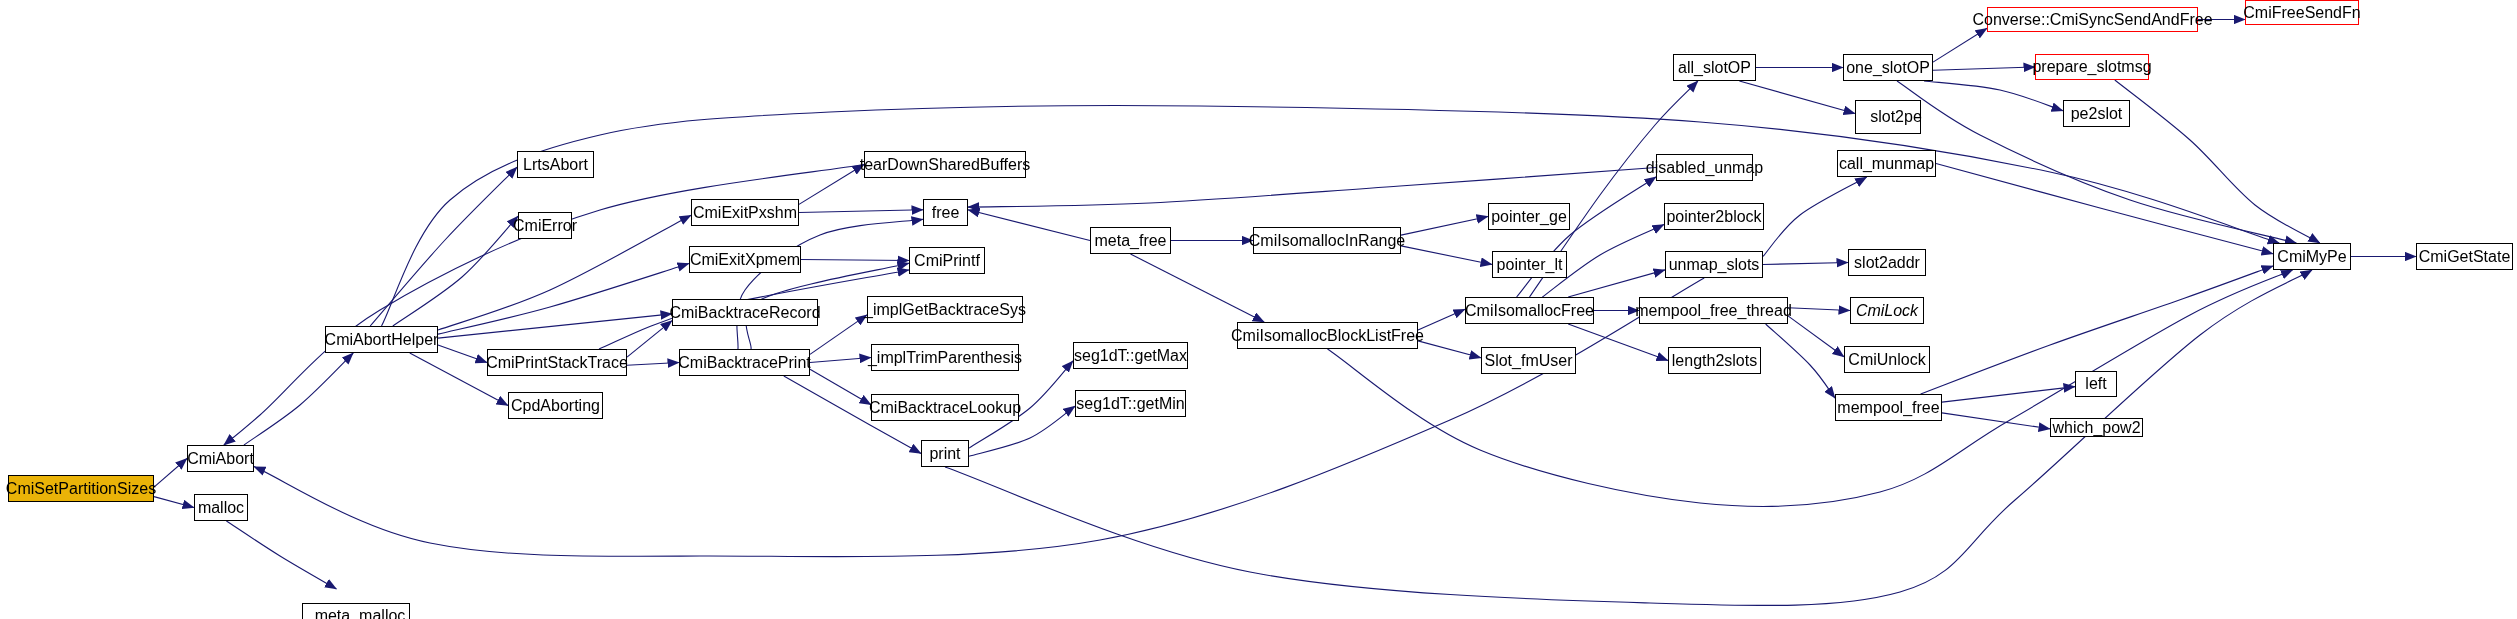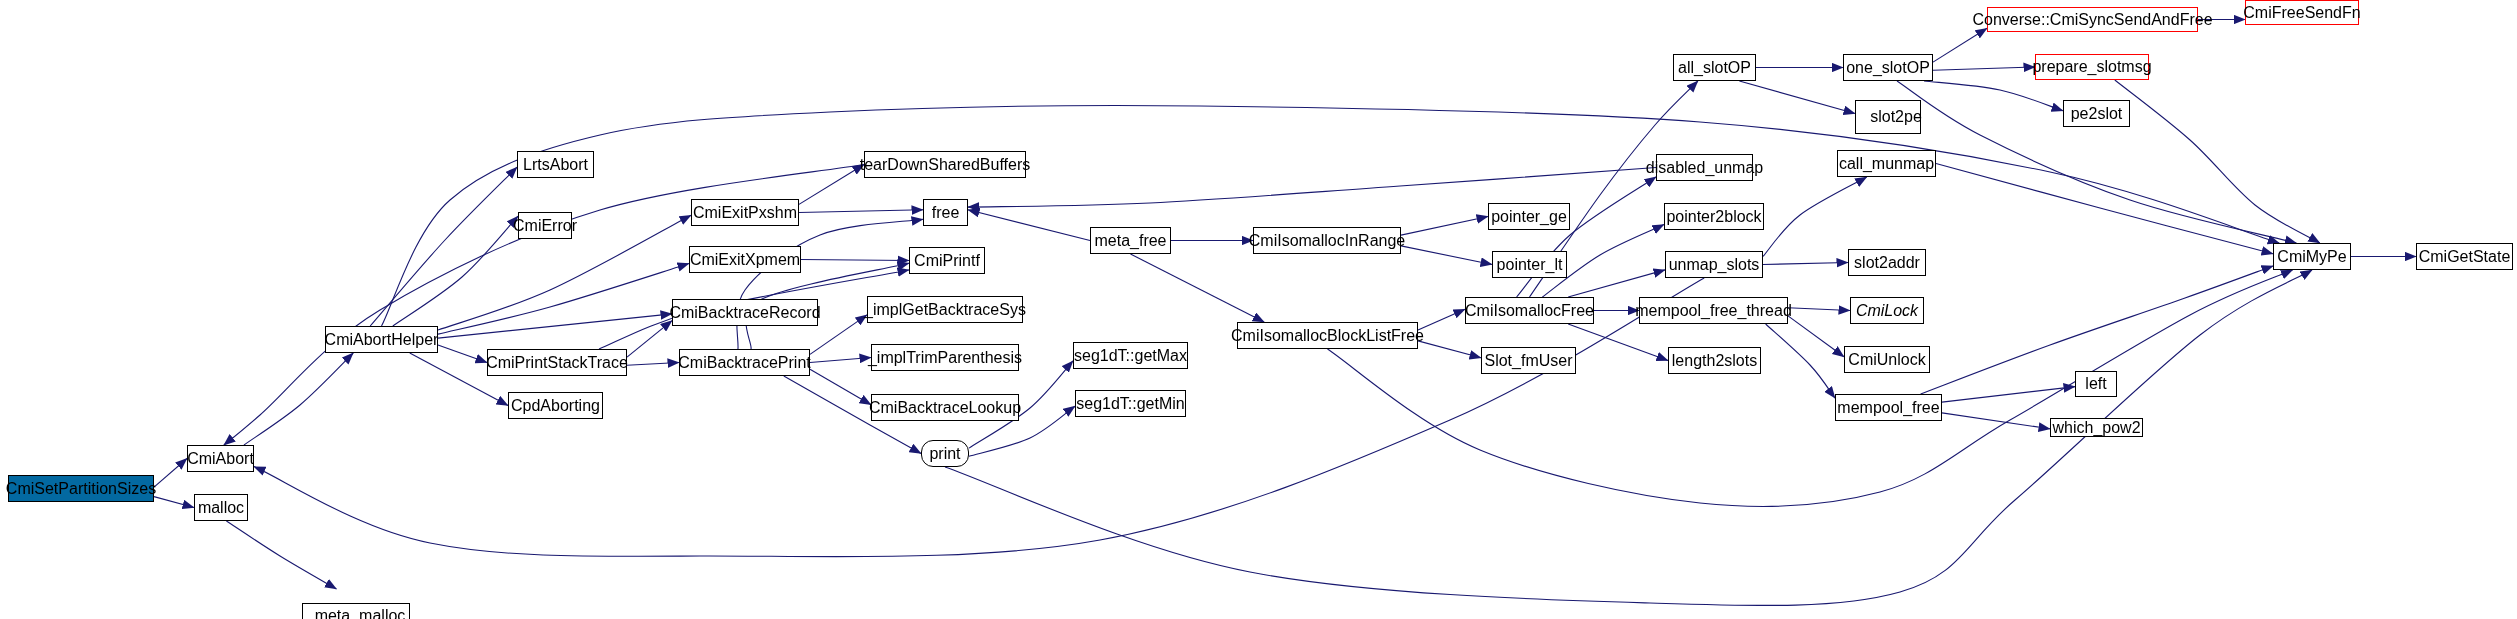--- a/index.html
+++ b/index.html
@@ -2,21 +2,21 @@
 <html><head>
 <meta charset="utf-8">
 <style>
   html,body{margin:0;padding:0;background:#ffffff;}
   #graph{position:relative;width:2517px;height:619px;background:#ffffff;overflow:hidden;
          font-family:"Liberation Sans", sans-serif;}
   #edges{position:absolute;left:0;top:0;pointer-events:none;}
   .node{position:absolute;box-sizing:border-box;border:1px solid #000000;background:#ffffff;
         color:#000000;font-size:16px;display:flex;align-items:center;justify-content:center;
         white-space:nowrap;cursor:pointer;}
-  .node.highlight{background:#0369a1;}
+  .node.highlight{background:#eab308;}
   .node.red{border-color:#ff0000;}
   path.edge{fill:none;stroke-width:1.1px;}
 </style>
 </head>
 <body>
 
 <div id="graph">
   <svg id="edges" width="2517" height="619">
     <defs>
       <marker id="arrow" viewBox="0 0 10 8" refX="9.5" refY="4" markerWidth="11" markerHeight="9" orient="auto">
@@ -98,21 +98,21 @@
     <div class="node" style="left: 672px; top: 299px; width: 146px; height: 27px;">CmiBacktraceRecord</div>
     <div class="node" style="left: 864px; top: 151px; width: 162px; height: 27px;">tearDownSharedBuffers</div>
     <div class="node" style="left: 923px; top: 199px; width: 45px; height: 27px;">free</div>
     <div class="node" style="left: 909px; top: 247px; width: 76px; height: 27px;">CmiPrintf</div>
     <div class="node" style="left: 867px; top: 296px; width: 156px; height: 27px;">_implGetBacktraceSys</div>
     <div class="node" style="left: 487px; top: 349px; width: 140px; height: 27px;">CmiPrintStackTrace</div>
     <div class="node" style="left: 508px; top: 392px; width: 95px; height: 27px;">CpdAborting</div>
     <div class="node" style="left: 679px; top: 349px; width: 131px; height: 27px;">CmiBacktracePrint</div>
     <div class="node" style="left: 871px; top: 344px; width: 148px; height: 27px;">_implTrimParenthesis</div>
     <div class="node" style="left: 871px; top: 394px; width: 148px; height: 27px;">CmiBacktraceLookup</div>
-    <div class="node" style="left: 921px; top: 440px; width: 48px; height: 27px; border-radius: 12px;">print</div>
+    <div class="node" style="left: 921px; top: 440px; width: 48px; height: 27px;">print</div>
     <div class="node" style="left: 1073px; top: 342px; width: 115px; height: 27px;">seg1dT::getMax</div>
     <div class="node" style="left: 1075px; top: 390px; width: 111px; height: 27px;">seg1dT::getMin</div>
     <div class="node" style="left: 1090px; top: 227px; width: 81px; height: 27px;">meta_free</div>
     <div class="node" style="left: 1253px; top: 227px; width: 148px; height: 27px;">CmiIsomallocInRange</div>
     <div class="node" style="left: 1237px; top: 322px; width: 181px; height: 27px;">CmiIsomallocBlockListFree</div>
     <div class="node" style="left: 1488px; top: 203px; width: 82px; height: 27px;">pointer_ge</div>
     <div class="node" style="left: 1492px; top: 251px; width: 75px; height: 27px;">pointer_lt</div>
     <div class="node" style="left: 1465px; top: 297px; width: 129px; height: 27px;">CmiIsomallocFree</div>
     <div class="node" style="left: 1481px; top: 347px; width: 95px; height: 27px;">Slot_fmUser</div>
     <div class="node" style="left: 1656px; top: 154px; width: 97px; height: 27px;">disabled_unmap</div>

